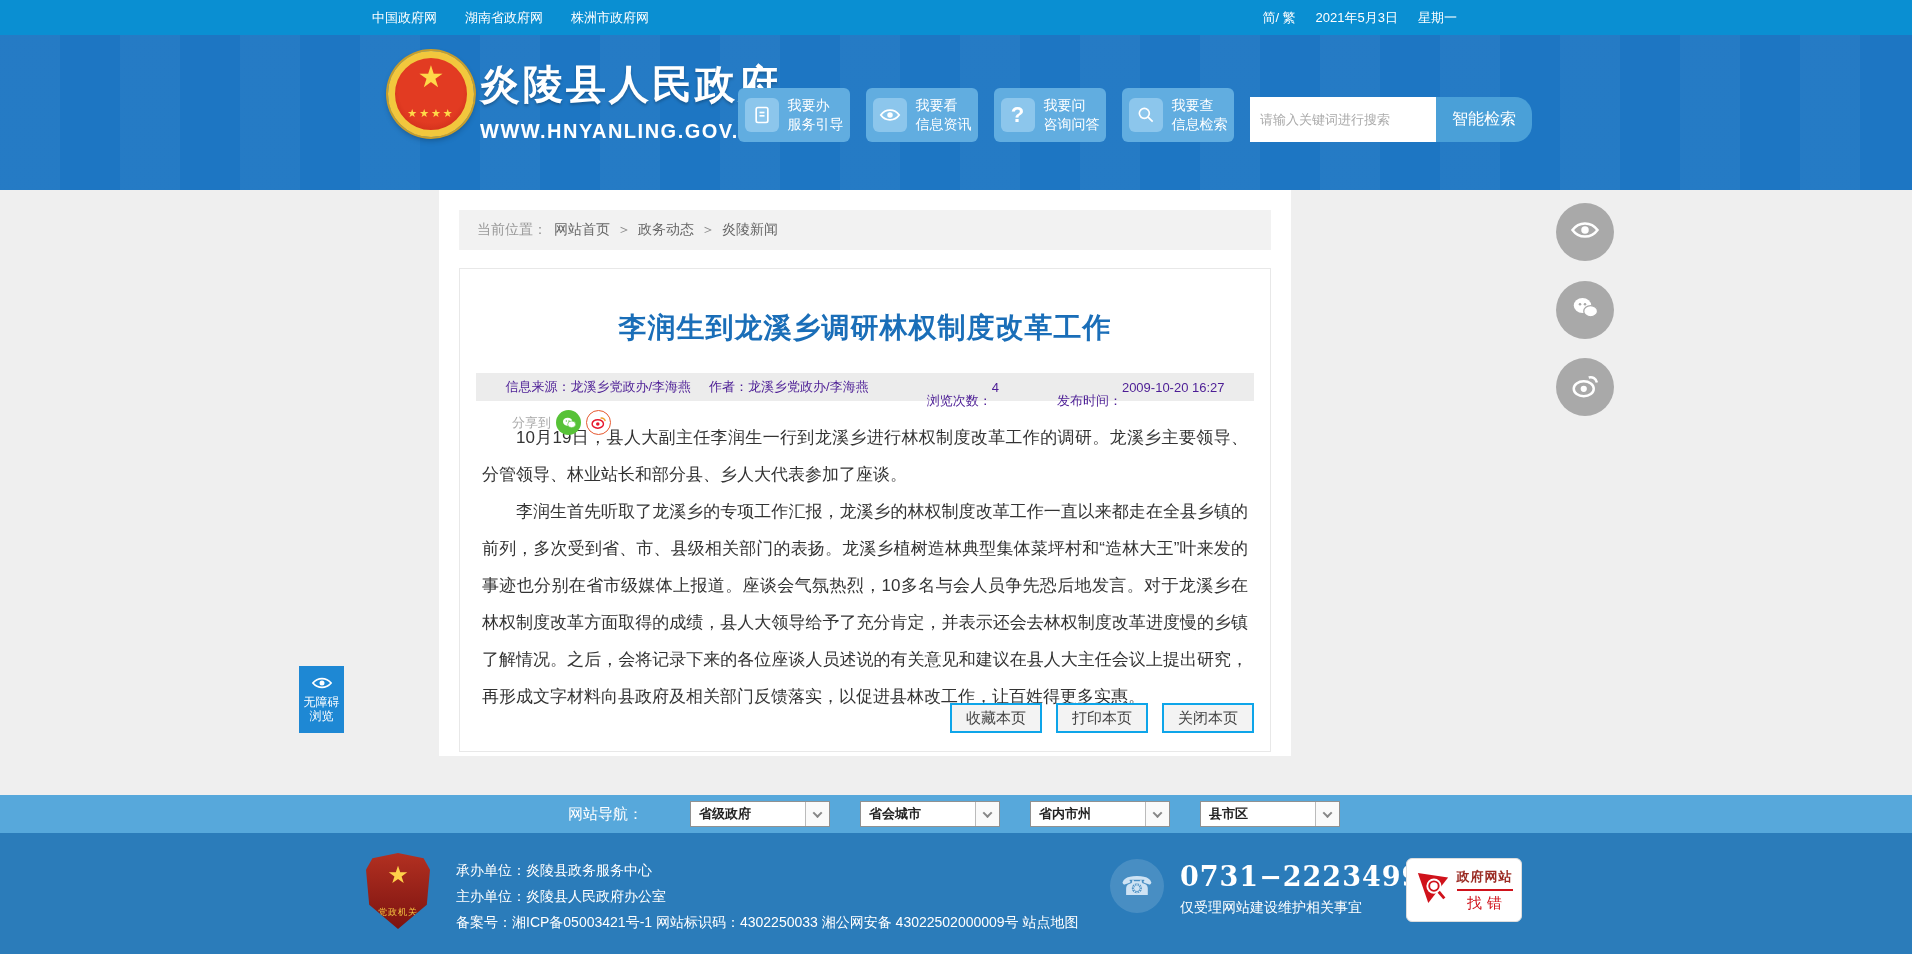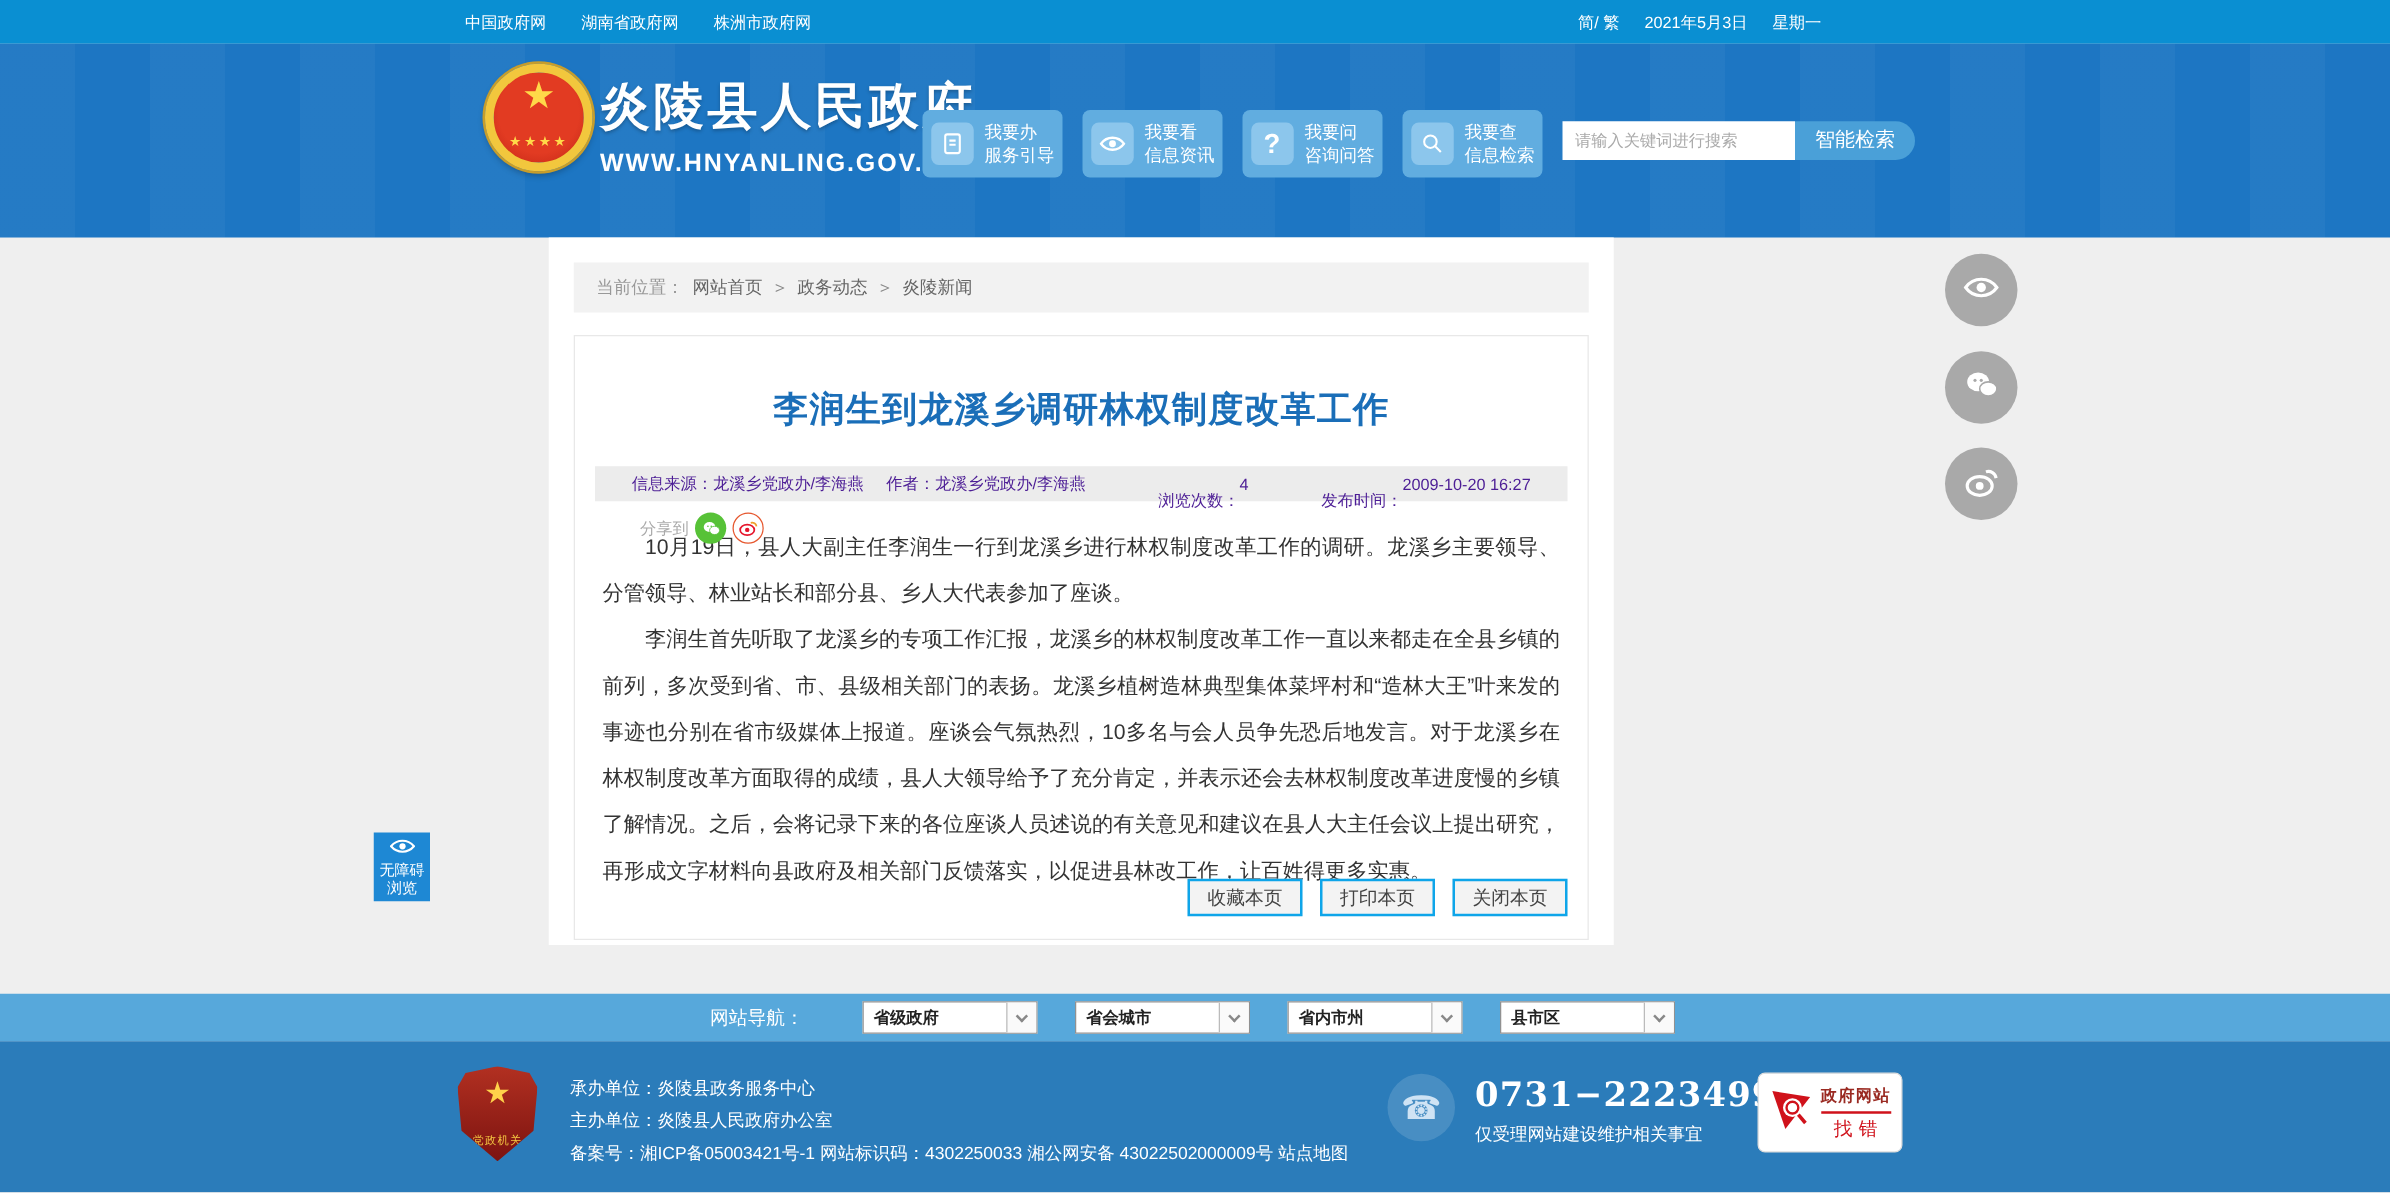--- a/index.html
+++ b/index.html
@@ -35,21 +35,21 @@
   .quick-buttons { position:absolute; left:738px; top:53px; display:flex; gap:16px; z-index:2; }
   .qbtn { width:112px; height:54px; background:#61ade0; border-radius:6px; display:flex;
           align-items:center; justify-content:center; gap:9px; color:#fff; cursor:pointer; }
   .qicon { width:34px; height:34px; background:#8cc6ec; border-radius:6px; flex:0 0 auto;
            display:flex; align-items:center; justify-content:center; }
   .qicon svg { display:block; }
   .q-question { font-size:22px; font-weight:bold; color:#fff; }
   .q-question::after { content:"?"; }
   .qtext { font-size:14px; line-height:19px; white-space:nowrap; }
 
-  .search { position:absolute; left:1250px; top:62px; width:282px; height:31px; display:flex; z-index:2; }
+  .search { position:absolute; left:1250px; top:62px; width:282px; height:45px; display:flex; z-index:2; }
   .search input { flex:1; min-width:0; border:none; outline:none; padding:0 10px;
                   font-size:13px; color:#444; background:#fff; font-family:inherit; }
   .search input::placeholder { color:#aaa; }
   .search-btn { width:96px; background:#4aa0d8; color:#fff; font-size:16px; border:none;
                 border-radius:0 17px 17px 0; cursor:pointer; font-family:inherit; }
 
   
   .content-card { position:absolute; left:439px; top:190px; width:852px; height:566px; background:#fff; }
   .breadcrumb { position:absolute; left:20px; right:20px; top:20px; height:40px; background:#f2f2f2;
                 display:flex; align-items:center; padding-left:18px; font-size:14px; color:#999; gap:7px; }
@@ -78,21 +78,21 @@
 
   .actions { position:absolute; right:16px; bottom:18px; display:flex; gap:14px; }
   .act-btn { width:92px; height:30px; background:#f3f3f3; border:2px solid #0ea5e9; font-size:15px;
              color:#444; display:flex; align-items:center; justify-content:center; cursor:pointer; }
 
   
   .float-btn { position:absolute; left:1556px; width:58px; height:58px; border-radius:50%;
                background:#a9a9a9; display:flex; align-items:center; justify-content:center; cursor:pointer; }
   .fb-1 { top:203px; } .fb-2 { top:281px; } .fb-3 { top:358px; }
 
-  .a11y { position:absolute; left:299px; top:666px; width:45px; height:55px; background:#1e88d4;
+  .a11y { position:absolute; left:299px; top:666px; width:45px; height:67px; background:#1e88d4;
           color:#fff; display:flex; flex-direction:column; align-items:center; justify-content:center;
           gap:2px; font-size:12px; line-height:14px; cursor:pointer; text-align:center; }
 
   
   .navband { position:absolute; left:0; top:795px; width:100%; height:38px; background:#57a8db; }
   .nav-label { position:absolute; left:568px; top:10px; color:#fff; font-size:15px; }
   .nav-select { position:absolute; top:6px; width:140px; height:26px; background:#fff;
                 border:1px solid #919191; display:flex; align-items:center; cursor:pointer; }
   .ns-1 { left:690px; } .ns-2 { left:860px; } .ns-3 { left:1030px; } .ns-4 { left:1200px; }
   .sel-text { flex:1; padding-left:8px; font-size:13px; color:#222; font-weight:bold; }

